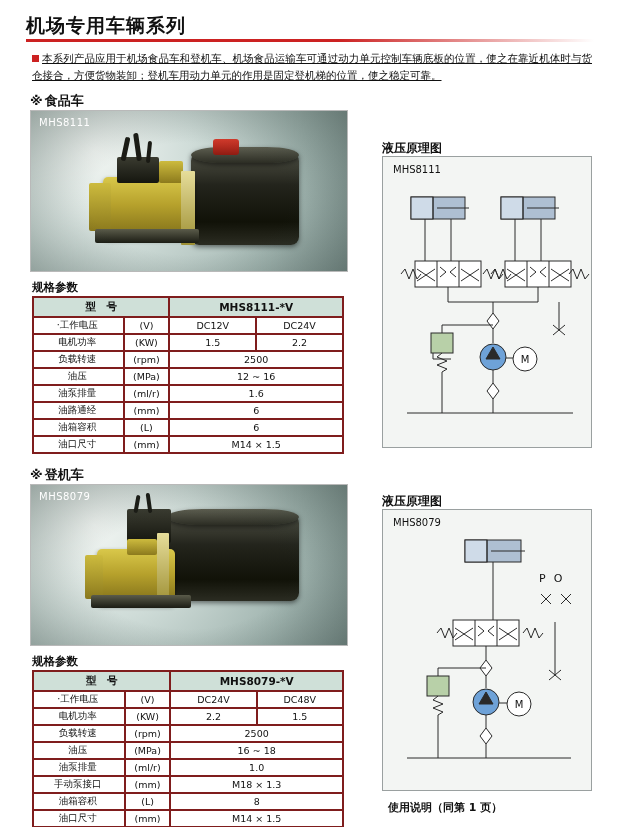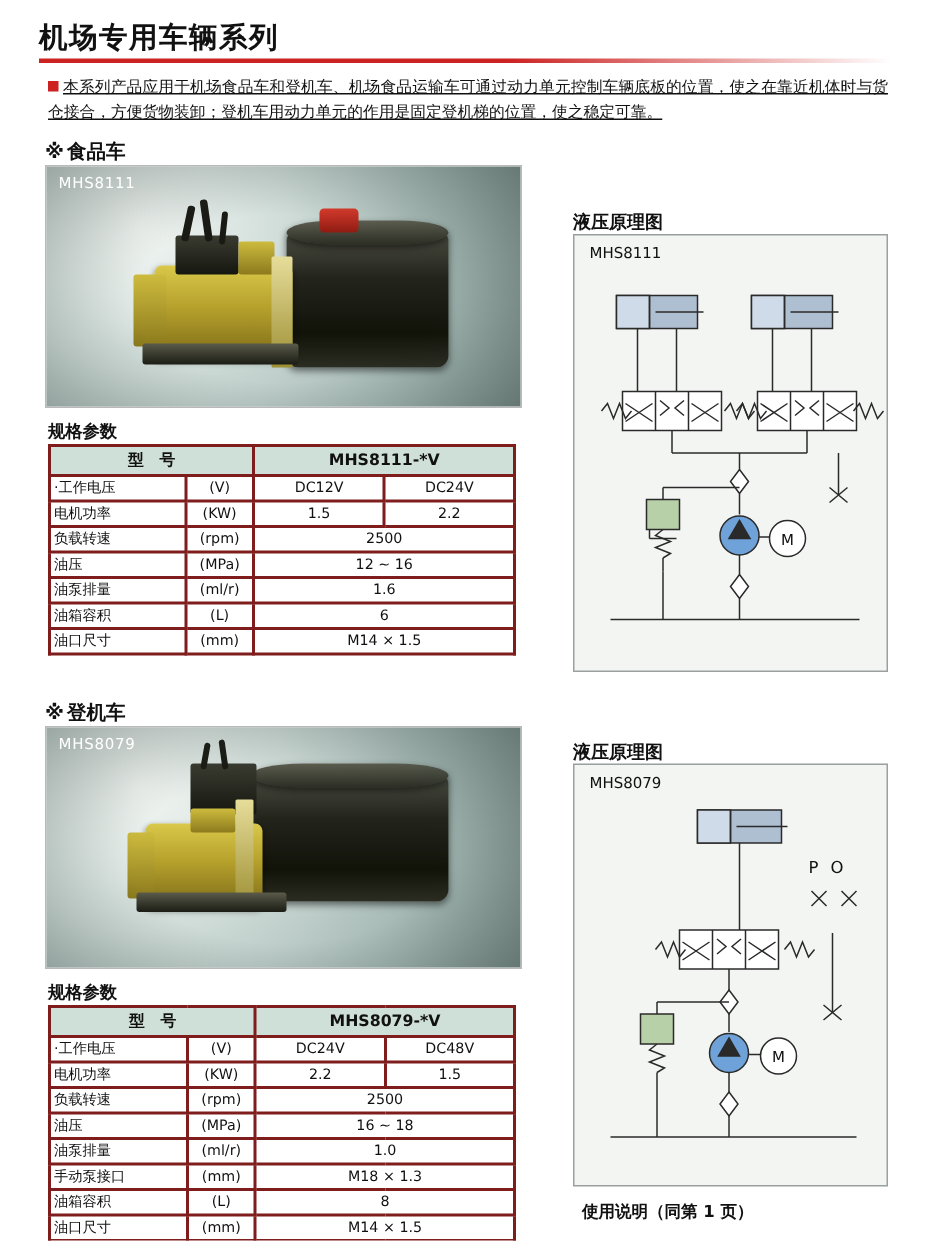--- a/index.html
+++ b/index.html
@@ -190,21 +190,21 @@
     text-align: center;
     white-space: nowrap;
   }
   table.spec td.hdr {
     background: #cfe0d8;
     font-weight: bold;
     font-size: 10.5px;
     height: 18px;
   }
   table.spec td.name {
-    text-align: left;
+    text-align: center;
     padding-right: 4px;
     width: 96px;
   }
   table.spec td.unit {
     width: 44px;
     text-align: center;
   }
   table.spec td.val { width: 96px; }
 
   .footnote {
@@ -284,20 +284,25 @@
     </tr>
     <tr>
       <td class="name">油压</td>
       <td class="unit">(MPa)</td>
       <td class="val" colspan="2">12 ~ 16</td>
     </tr>
     <tr>
       <td class="name">油泵排量</td>
       <td class="unit">(ml/r)</td>
       <td class="val" colspan="2">1.6</td>
+    </tr>
+    <tr>
+      <td class="name">油路通经</td>
+      <td class="unit">(mm)</td>
+      <td class="val" colspan="2">6</td>
     </tr>
     <tr>
       <td class="name">油箱容积</td>
       <td class="unit">(L)</td>
       <td class="val" colspan="2">6</td>
     </tr>
     <tr>
       <td class="name">油口尺寸</td>
       <td class="unit">(mm)</td>
       <td class="val" colspan="2">M14 × 1.5</td>

